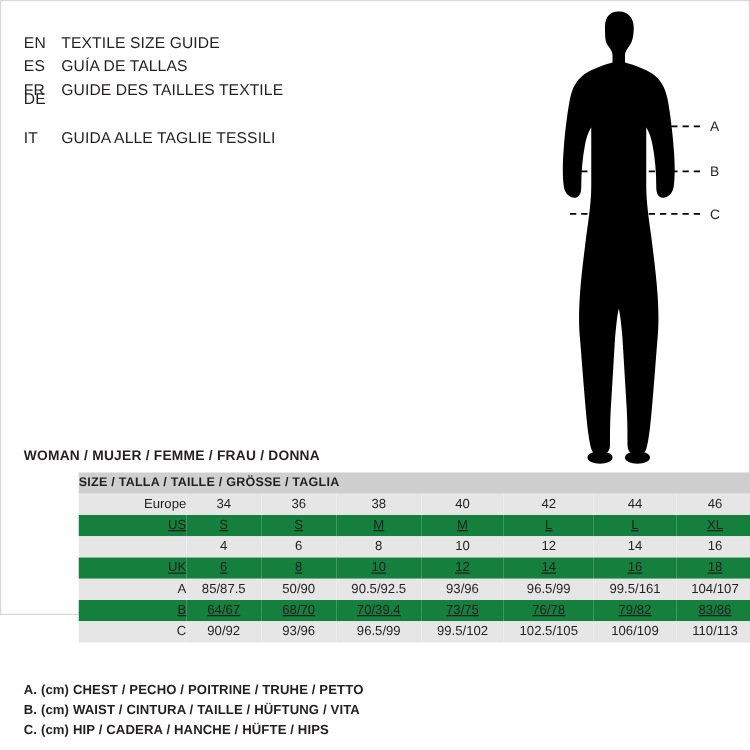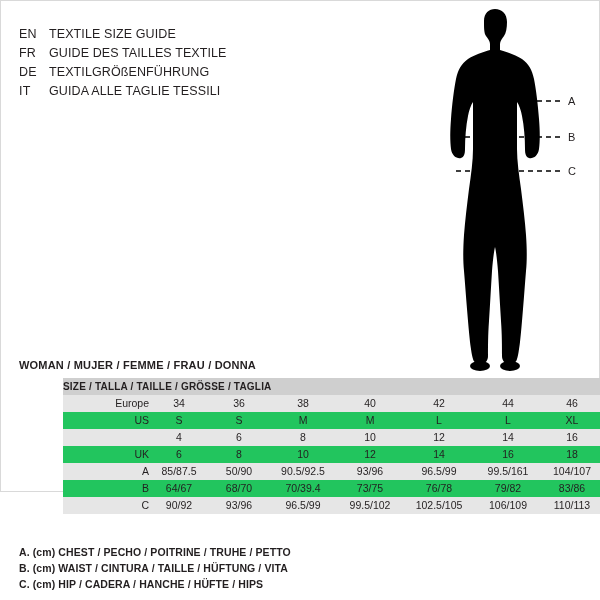--- a/index.html
+++ b/index.html
@@ -95,21 +95,22 @@
     background: #cfcfcf;
     font-weight: bold;
     font-size: 10px;
     letter-spacing: 0.2px;
     padding-left: 4px;
   }
   .row-shade td {
     background: #e6e6e6;
   }
   .row-plain td {
-    background: #22c55e;
+    background: #15803d;
+    text-decoration: underline;
   }
   td.label-cell {
     padding-left: 4px;
     text-align: right;
   }
   td.val-cell {
     text-align: center;
   }
 
   
@@ -139,26 +140,29 @@
 <body>
 
 <div class="page">
 
   <div class="title-block">
     <div class="title-row">
       <span class="title-lang">EN</span>
       <span class="title-text">TEXTILE SIZE GUIDE</span>
     </div>
     <div class="title-row">
+      <span class="title-lang">ES</span>
+      <span class="title-text">GUÍA DE TALLAS</span>
+    </div>
+    <div class="title-row">
       <span class="title-lang">FR</span>
       <span class="title-text">GUIDE DES TAILLES TEXTILE</span>
     </div>
     <div class="title-row">
       <span class="title-lang">DE</span>
-      <span class="title-text">TEXTILGRÖßENFÜHRUNG</span>
     </div>
     <div class="title-row">
       <span class="title-lang">IT</span>
       <span class="title-text">GUIDA ALLE TAGLIE TESSILI</span>
     </div>
   </div>
 
   <div class="figure-wrap">
     <svg width="190" height="365" viewBox="0 0 190 365">
 

